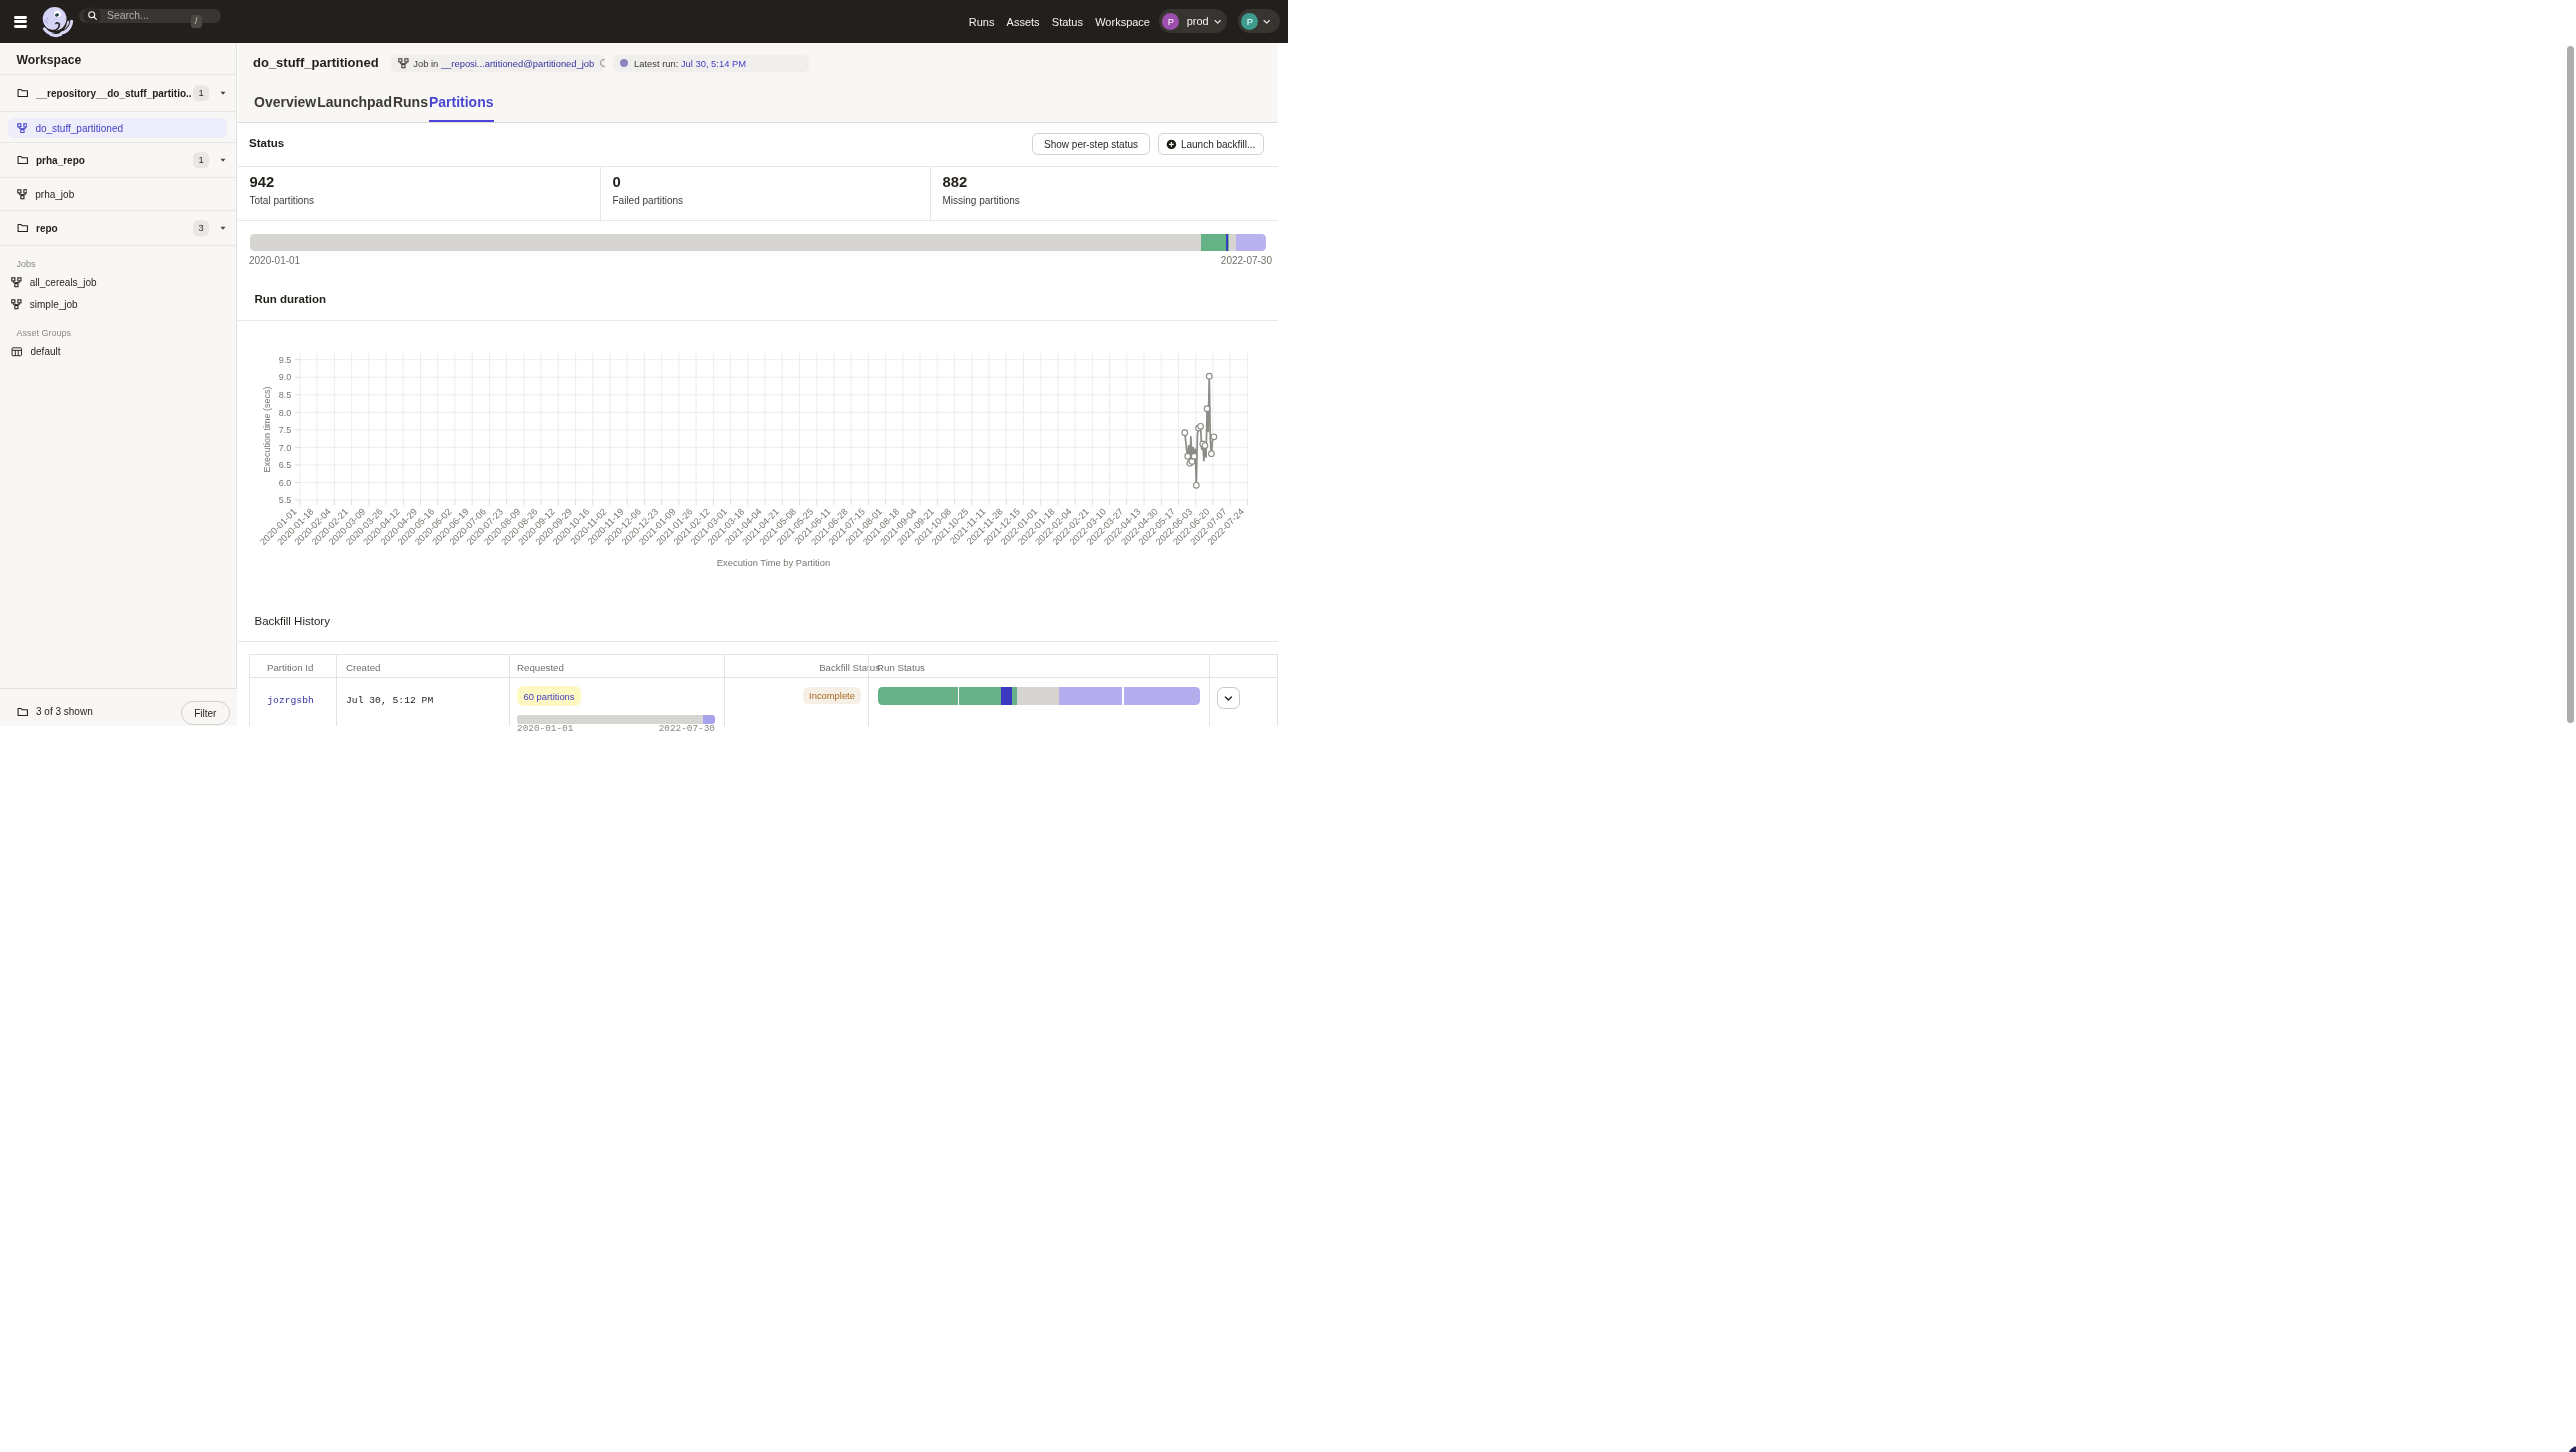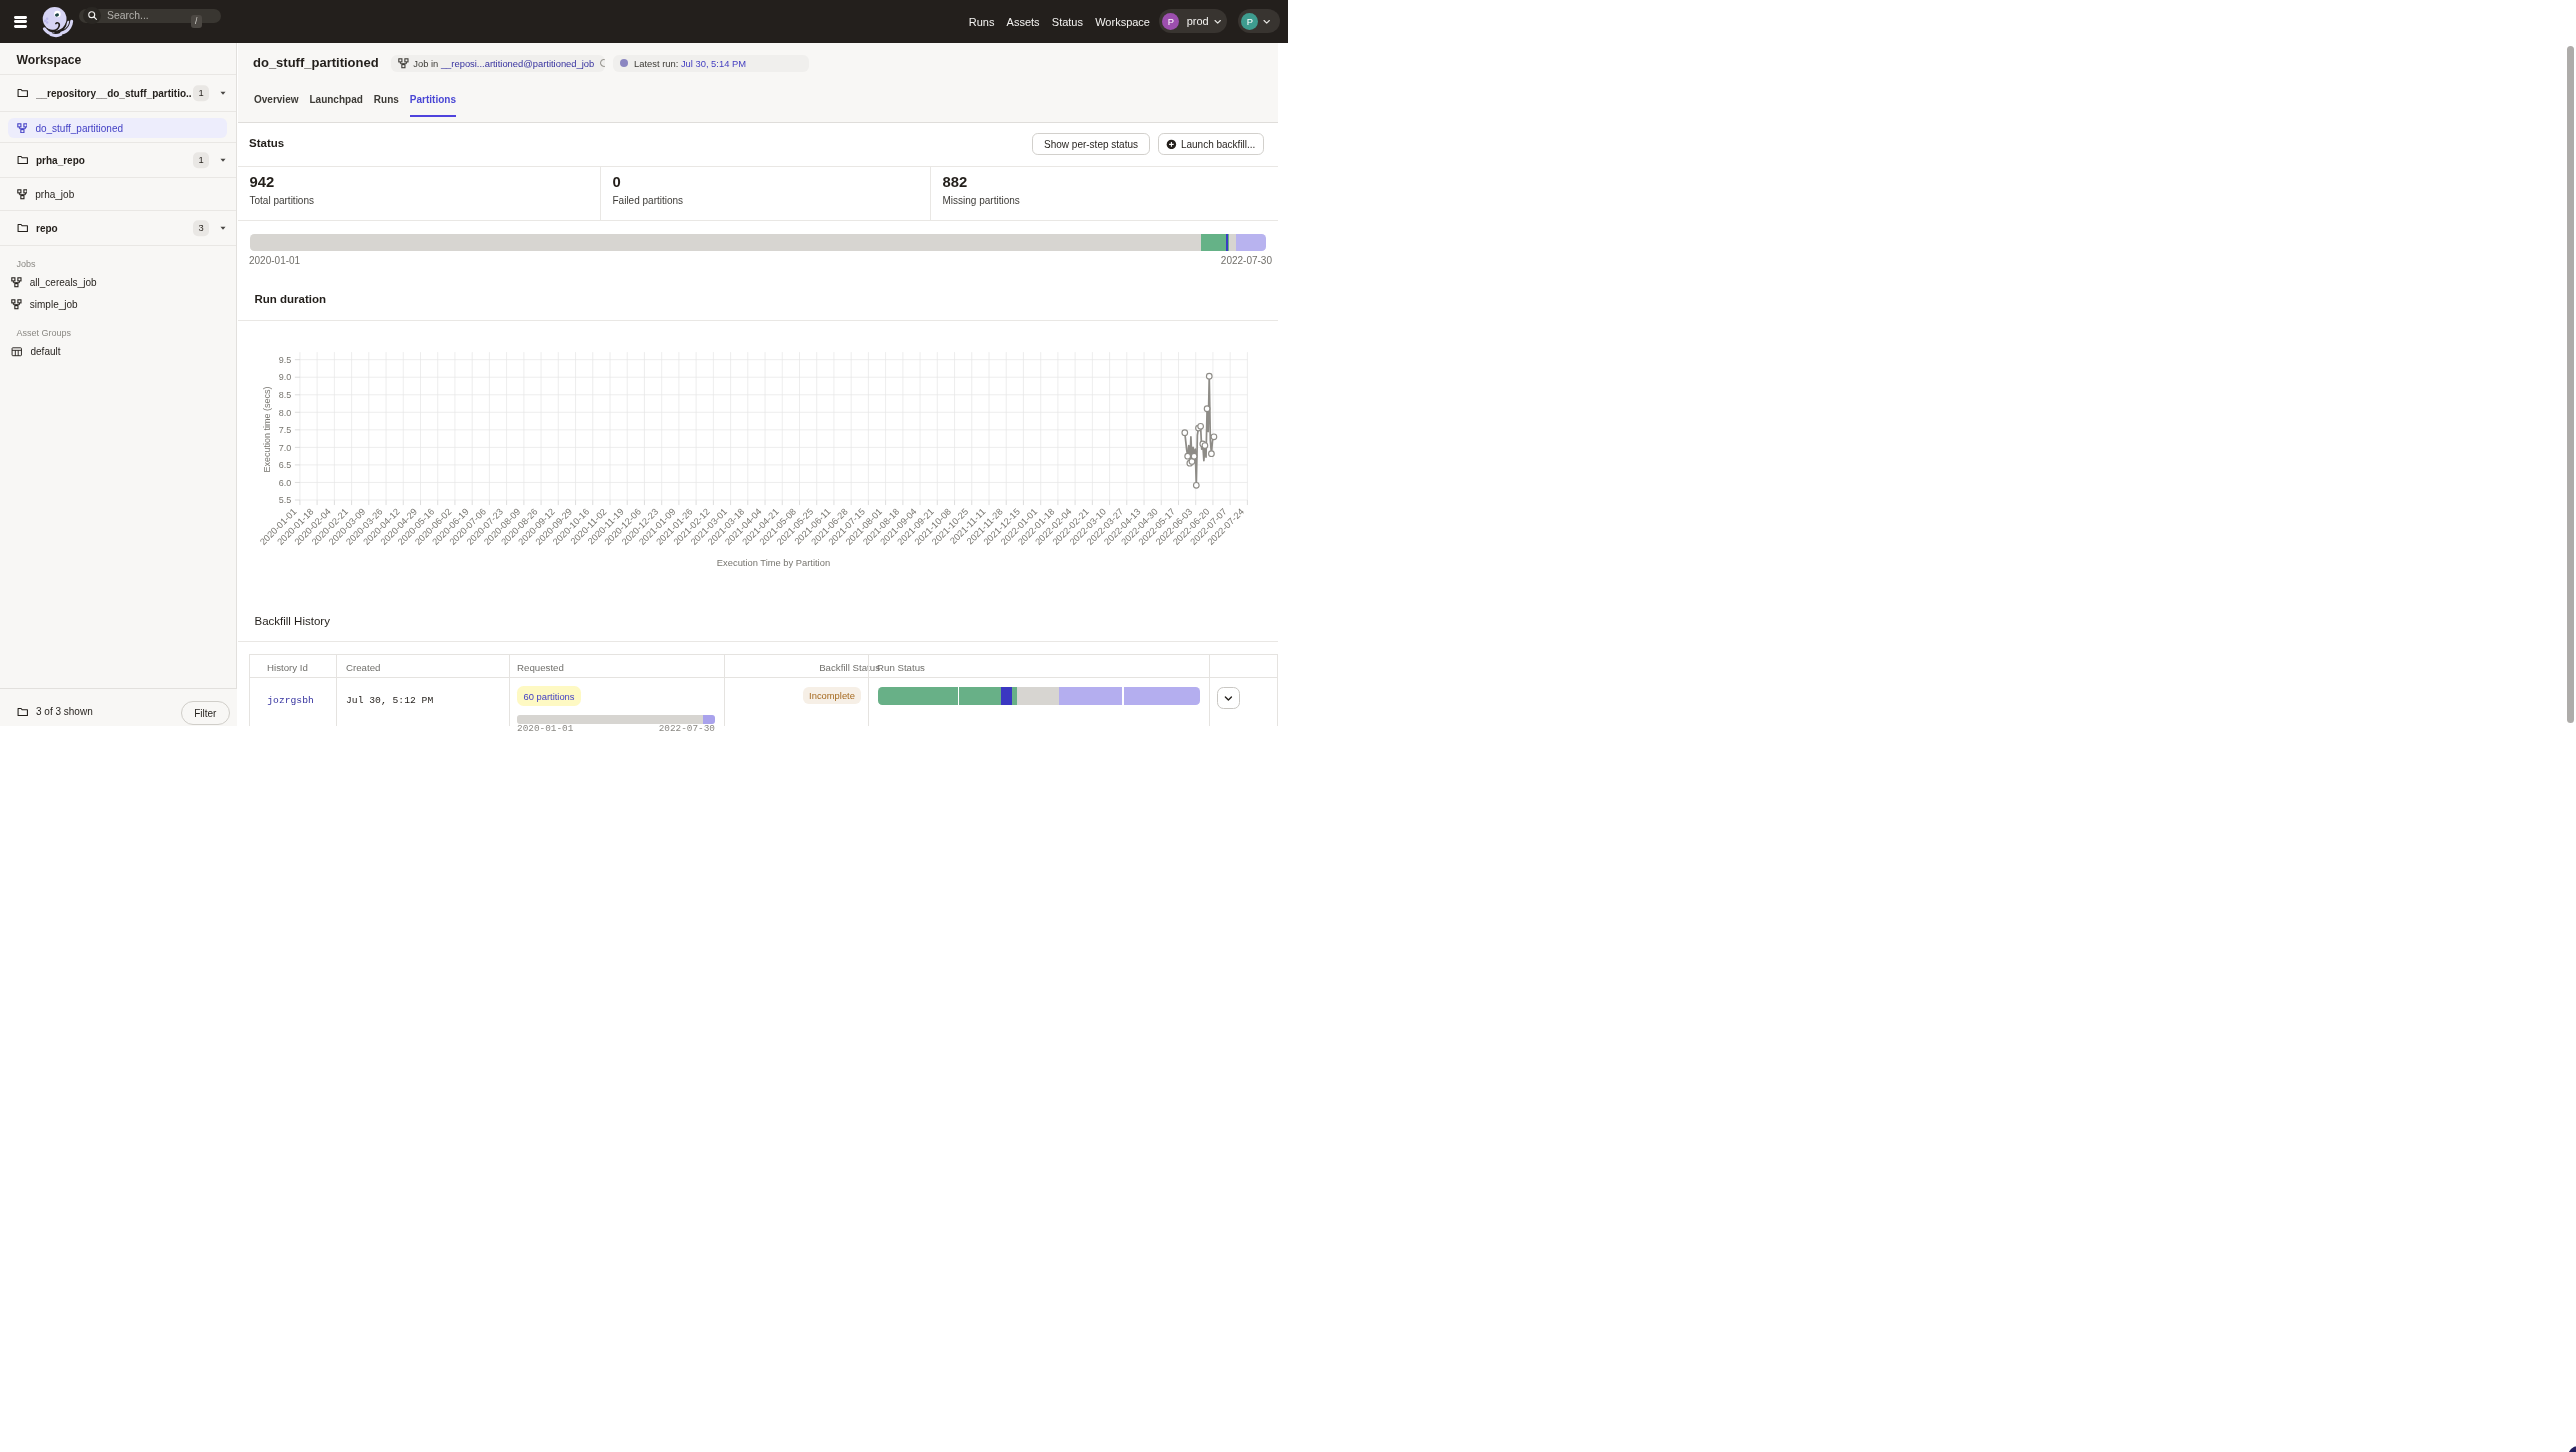--- a/index.html
+++ b/index.html
@@ -22,21 +22,21 @@
 .caretbx{position:absolute;right:9.4px;top:50%;transform:translateY(-50%);display:flex}
 .sel{position:absolute;left:8px;right:9.4px;top:5.8px;bottom:4px;background:#ededfc;border-radius:5.8px;display:flex;align-items:center;padding-left:8.6px;color:#4340c5}
 .sb-sec{color:#8a8883;font-size:9px;padding:13px 0 2.9px 16.5px}
 .sb-item{display:flex;align-items:center;height:21.6px;padding-left:11px}
 .sb-foot{position:absolute;left:0;bottom:0;width:237px;height:38px;border-top:0.7px solid #e2e0dd;display:flex;align-items:center;padding-left:16.5px;padding-top:8.6px;background:#f8f7f5}
 .filterbtn{position:absolute;right:7.2px;top:11.5px;width:49px;height:24.5px;border:0.7px solid #d0cec9;border-radius:12.2px;font-size:10px;text-align:center;line-height:23px;background:#f8f7f5}
 .main{position:absolute;left:238px;top:43px;width:1040px;height:683px;background:#fff}
 .phead{position:absolute;left:0;top:0;width:1040px;height:80px;background:#f8f7f5;border-bottom:0.7px solid #dfddda}
 .ptitle{position:absolute;left:15px;top:11.5px;font-size:13px;font-weight:700}
 .tag{position:absolute;top:11.5px;height:17.3px;background:#f0efed;border-radius:5.8px;display:flex;align-items:center;font-size:9.4px;padding:0 7.2px;color:#3c3a35;white-space:nowrap}
-.tabs{position:absolute;left:16px;top:51px;display:flex;gap:11px;font-size:10px;font-weight:600;color:#3c3a35}
+.tabs{position:absolute;left:16px;top:51px;display:flex;gap:1px;font-size:14px;font-weight:600;color:#3c3a35}
 .statusrow{position:absolute;left:0;top:80px;width:1040px;height:44px;border-bottom:0.7px solid #e9e7e4}
 .btn{position:absolute;top:10px;height:22px;border:0.7px solid #d2d0cc;border-radius:5.8px;background:#fff;font-size:10px;font-weight:500;display:flex;align-items:center;justify-content:center;gap:4.3px;white-space:nowrap}
 .statcell{position:absolute;top:123px;height:55px;border-bottom:0.7px solid #e9e7e4;padding:6.5px 0 0 11.5px}
 .statnum{font-size:14.8px;font-weight:700;line-height:19.4px}
 .statlab{font-size:10px;color:#3e3c38;margin-top:2.9px}
 .mono{font-family:"Liberation Mono",monospace}
 </style></head>
 <body>
 <header class="nav">
 <div class="ham">
@@ -450,21 +450,21 @@
       <circle cx="1349.5" cy="462.9" r="3.9" fill="#fff" stroke="#8e8c87" stroke-width="1.6"></circle>
       <circle cx="1352.5" cy="570.6" r="3.9" fill="#fff" stroke="#8e8c87" stroke-width="1.6"></circle>
       <circle cx="1356.0" cy="547.2" r="3.9" fill="#fff" stroke="#8e8c87" stroke-width="1.6"></circle>
 <text x="744" y="727" text-anchor="middle" font-size="13">Execution Time by Partition</text>
 <text x="45" y="537" text-anchor="middle" font-size="12.5" transform="rotate(-90 45 537)">Execution time (secs)</text>
 </svg>
 <div style="position:absolute;left:16.5px;top:572px;font-size:11.5px;font-weight:400">Backfill History</div>
 <div style="position:absolute;left:0;top:598px;width:1040px;border-top:0.7px solid #e9e7e4"></div>
 <div style="position:absolute;left:11px;top:611px;width:1029px;height:72px;border:0.7px solid #e5e3e0;border-bottom:none;font-size:9.7px">
 <div style="position:absolute;left:0;top:0;width:100%;height:23px;border-bottom:0.7px solid #e5e3e0;color:#71706c">
-<span style="position:absolute;left:17px;top:7.2px">History Id</span>
+<span style="position:absolute;left:17px;top:7.2px">Partition Id</span>
 <span style="position:absolute;left:96px;top:7.2px">Created</span>
 <span style="position:absolute;left:267px;top:7.2px">Requested</span>
 <span style="position:absolute;left:544px;top:7.2px;width:86px;text-align:right">Backfill Status</span>
 <span style="position:absolute;left:627px;top:7.2px">Run Status</span>
 </div>
 <div style="position:absolute;left:86px;top:0;bottom:0;border-left:0.7px solid #e5e3e0"></div>
 <div style="position:absolute;left:259px;top:0;bottom:0;border-left:0.7px solid #e5e3e0"></div>
 <div style="position:absolute;left:474px;top:0;bottom:0;border-left:0.7px solid #e5e3e0"></div>
 <div style="position:absolute;left:618px;top:0;bottom:0;border-left:0.7px solid #e5e3e0"></div>
 <div style="position:absolute;left:959px;top:0;bottom:0;border-left:0.7px solid #e5e3e0"></div>

